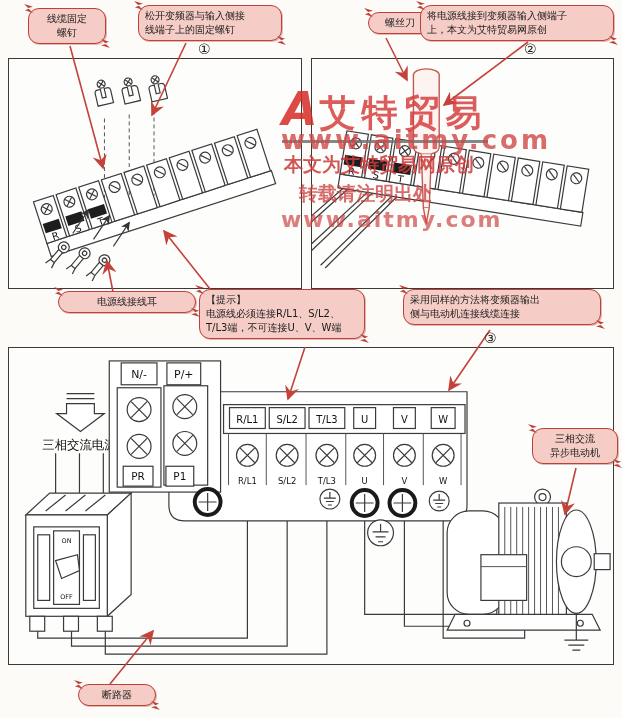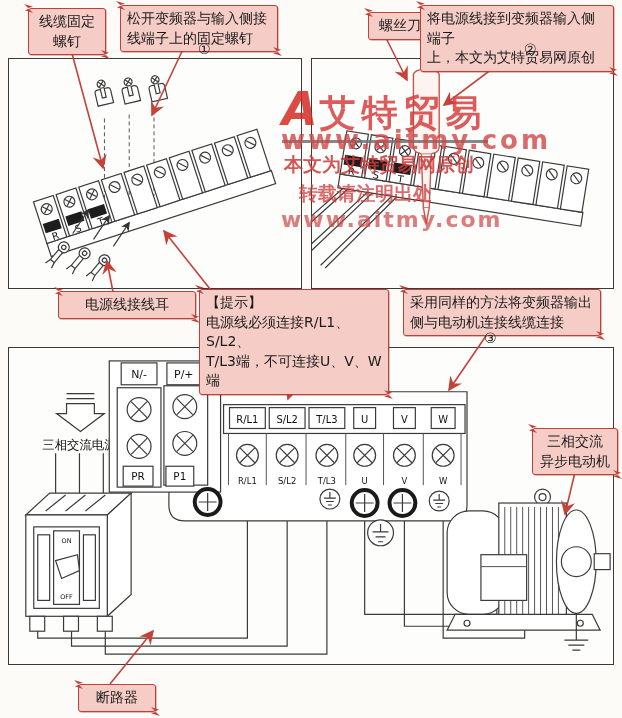--- a/index.html
+++ b/index.html
@@ -9,21 +9,21 @@
 *{box-sizing:border-box;margin:0;padding:0}
 html,body{width:622px;height:718px}
 body{position:relative;width:622px;height:718px;background:var(--bg);
   font-family:"DejaVu Sans","Liberation Sans",sans-serif;overflow:hidden;color:#1a1a1a}
 .panel{position:absolute;border:1.6px solid var(--line);background:#fdfdfb;z-index:1}
 #panel1{left:8px;top:58px;width:294px;height:231px}
 #panel2{left:311px;top:58px;width:303px;height:231px}
 #panel3{left:8px;top:347px;width:606px;height:318px}
 .panel svg{position:absolute;left:0;top:0;width:100%;height:100%}
 .note{position:absolute;background:var(--callout_fill);border:1.7px solid var(--callout_border);
-  border-radius:3px;padding:3px 6px;font-size:14px;line-height:1.4;z-index:6;
+  border-radius:11px;padding:3px 6px;font-size:10px;line-height:1.4;z-index:6;
   box-shadow:1px 1px 0 rgba(160,40,30,.3)}
 .note .txt{white-space:pre-line;display:block}
 .note.center{text-align:center}
 .note::before,.note::after{content:"";position:absolute;width:9px;height:9px;
   background:var(--callout_border);clip-path:polygon(0 0,100% 30%,45% 45%,100% 100%,10% 70%,55% 52%)}
 .note::before{left:-5px;top:-5px}
 .note::after{right:-5px;bottom:-5px;transform:rotate(180deg)}
 .stepnum{position:absolute;z-index:6;font-size:14px;color:#222}
 .overlay{position:absolute;left:0;top:0;width:622px;height:718px;z-index:4;pointer-events:none}
 .wm{position:absolute;z-index:5;pointer-events:none;color:var(--wm);font-weight:bold}
@@ -373,37 +373,37 @@
     <line x1="490" y1="330" x2="449" y2="390" marker-end="url(#ra)"></line>
     <line x1="576" y1="468" x2="565" y2="514" marker-end="url(#ra)"></line>
     <line x1="110" y1="684" x2="153" y2="631" marker-end="url(#ra)"></line>
   </g>
 </svg>
 
 <div class="note center" style="left:28px;top:8px;width:78px">
     <span class="txt">线缆固定
 螺钉</span>
   </div>
-<div class="note" style="left:120px;top:5px;width:158px">
+<div class="note" style="left:138px;top:5px;width:144px">
     <span class="txt">松开变频器与输入侧接
 线端子上的固定螺钉</span>
   </div>
 <span class="stepnum" style="left:198px;top:41px">①</span>
 <div class="note center" style="left:368px;top:12px;width:64px">
     <span class="txt">螺丝刀</span>
   </div>
 <div class="note" style="left:420px;top:5px;width:194px">
     <span class="txt">将电源线接到变频器输入侧端子
 上，本文为艾特贸易网原创</span>
   </div>
 <span class="stepnum" style="left:524px;top:41px">②</span>
 <div class="note center" style="left:58px;top:291px;width:138px">
     <span class="txt">电源线接线耳</span>
   </div>
-<div class="note" style="left:199px;top:289px;width:190px">
+<div class="note" style="left:199px;top:289px;width:166px">
     <span class="txt">【提示】</span>
     <span class="txt">电源线必须连接R/L1、S/L2、
 T/L3端，不可连接U、V、W端</span>
   </div>
 <div class="note" style="left:403px;top:289px;width:198px">
     <span class="txt">采用同样的方法将变频器输出
 侧与电动机连接线缆连接</span>
   </div>
 <span class="stepnum" style="left:484px;top:330px">③</span>
 <div class="note center" style="left:532px;top:428px;width:86px">

